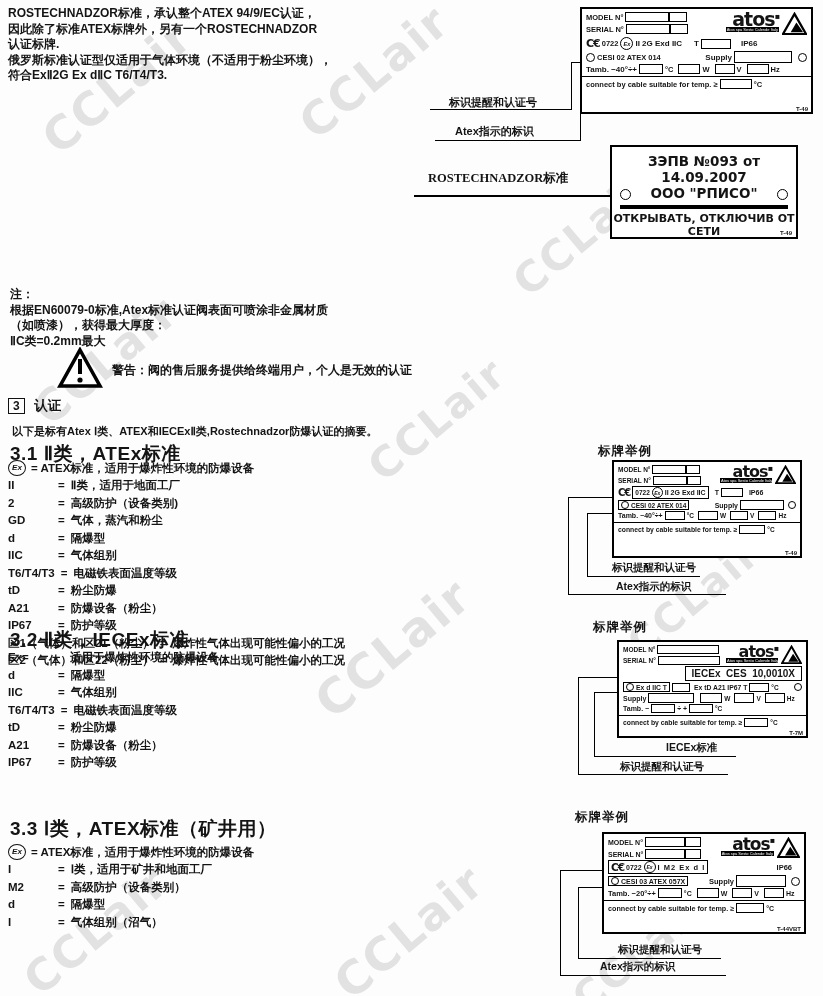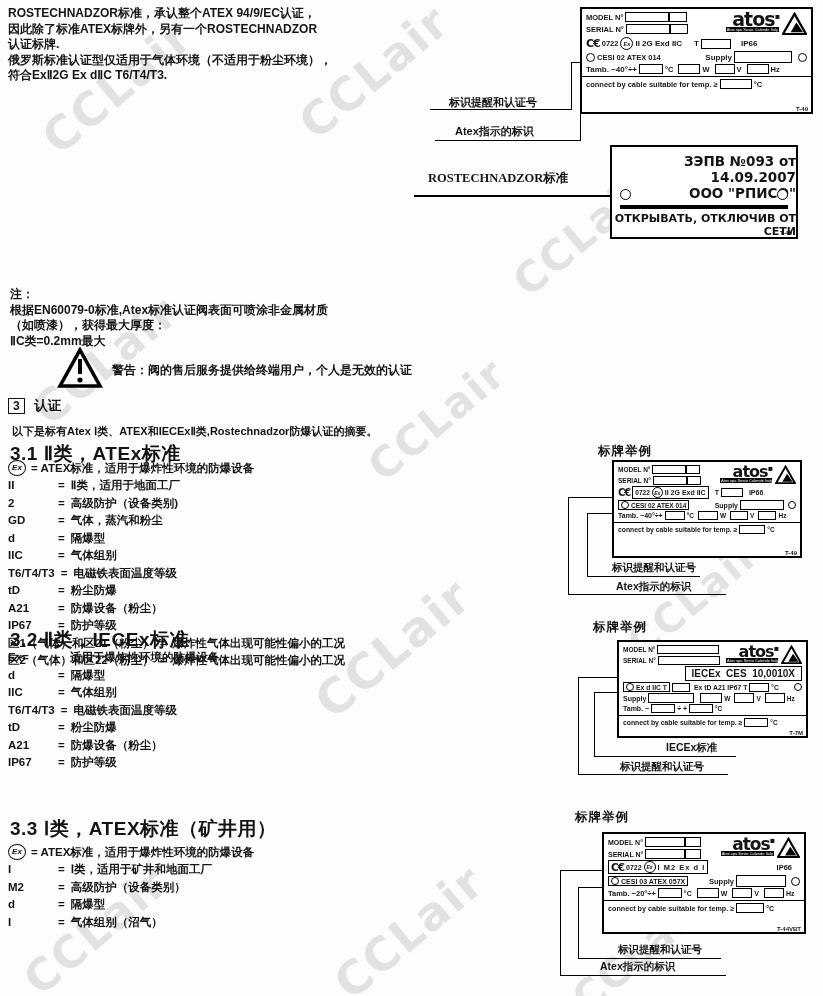--- a/index.html
+++ b/index.html
@@ -78,21 +78,21 @@
   }
   .logo .word sup{font-size:8px;line-height:0;}
   .logo .bar{
     background:#000;color:#fff;font-size:4px;line-height:5px;height:5px;
     padding:0 1px;overflow:hidden;white-space:nowrap;max-width:62px;
   }
 
   
   .ruplate{
     position:absolute;left:610px;top:145px;width:188px;height:94px;
-    border:2.5px solid #000;box-sizing:border-box;background:#fff;text-align:right;
+    border:2.5px solid #000;box-sizing:border-box;background:#fff;text-align:center;
   }
   .ru1{font-size:13.5px;font-weight:900;letter-spacing:0px;margin-top:6px;font-family:"DejaVu Sans",sans-serif;}
   .ru2{font-size:13.5px;font-weight:900;font-family:"DejaVu Sans",sans-serif;}
   .ruline{height:4px;background:#000;margin:4px 8px 3px 8px;}
   .ru3{font-size:11px;font-weight:900;font-family:"DejaVu Sans",sans-serif;}
   .ruhole{position:absolute;width:9px;height:9px;border:1.5px solid #000;border-radius:50%;top:42px;background:#fff;}
   .rucode{position:absolute;right:4px;bottom:1px;font-size:6px;font-weight:700;}
 </style>
 </head>
 <body>

